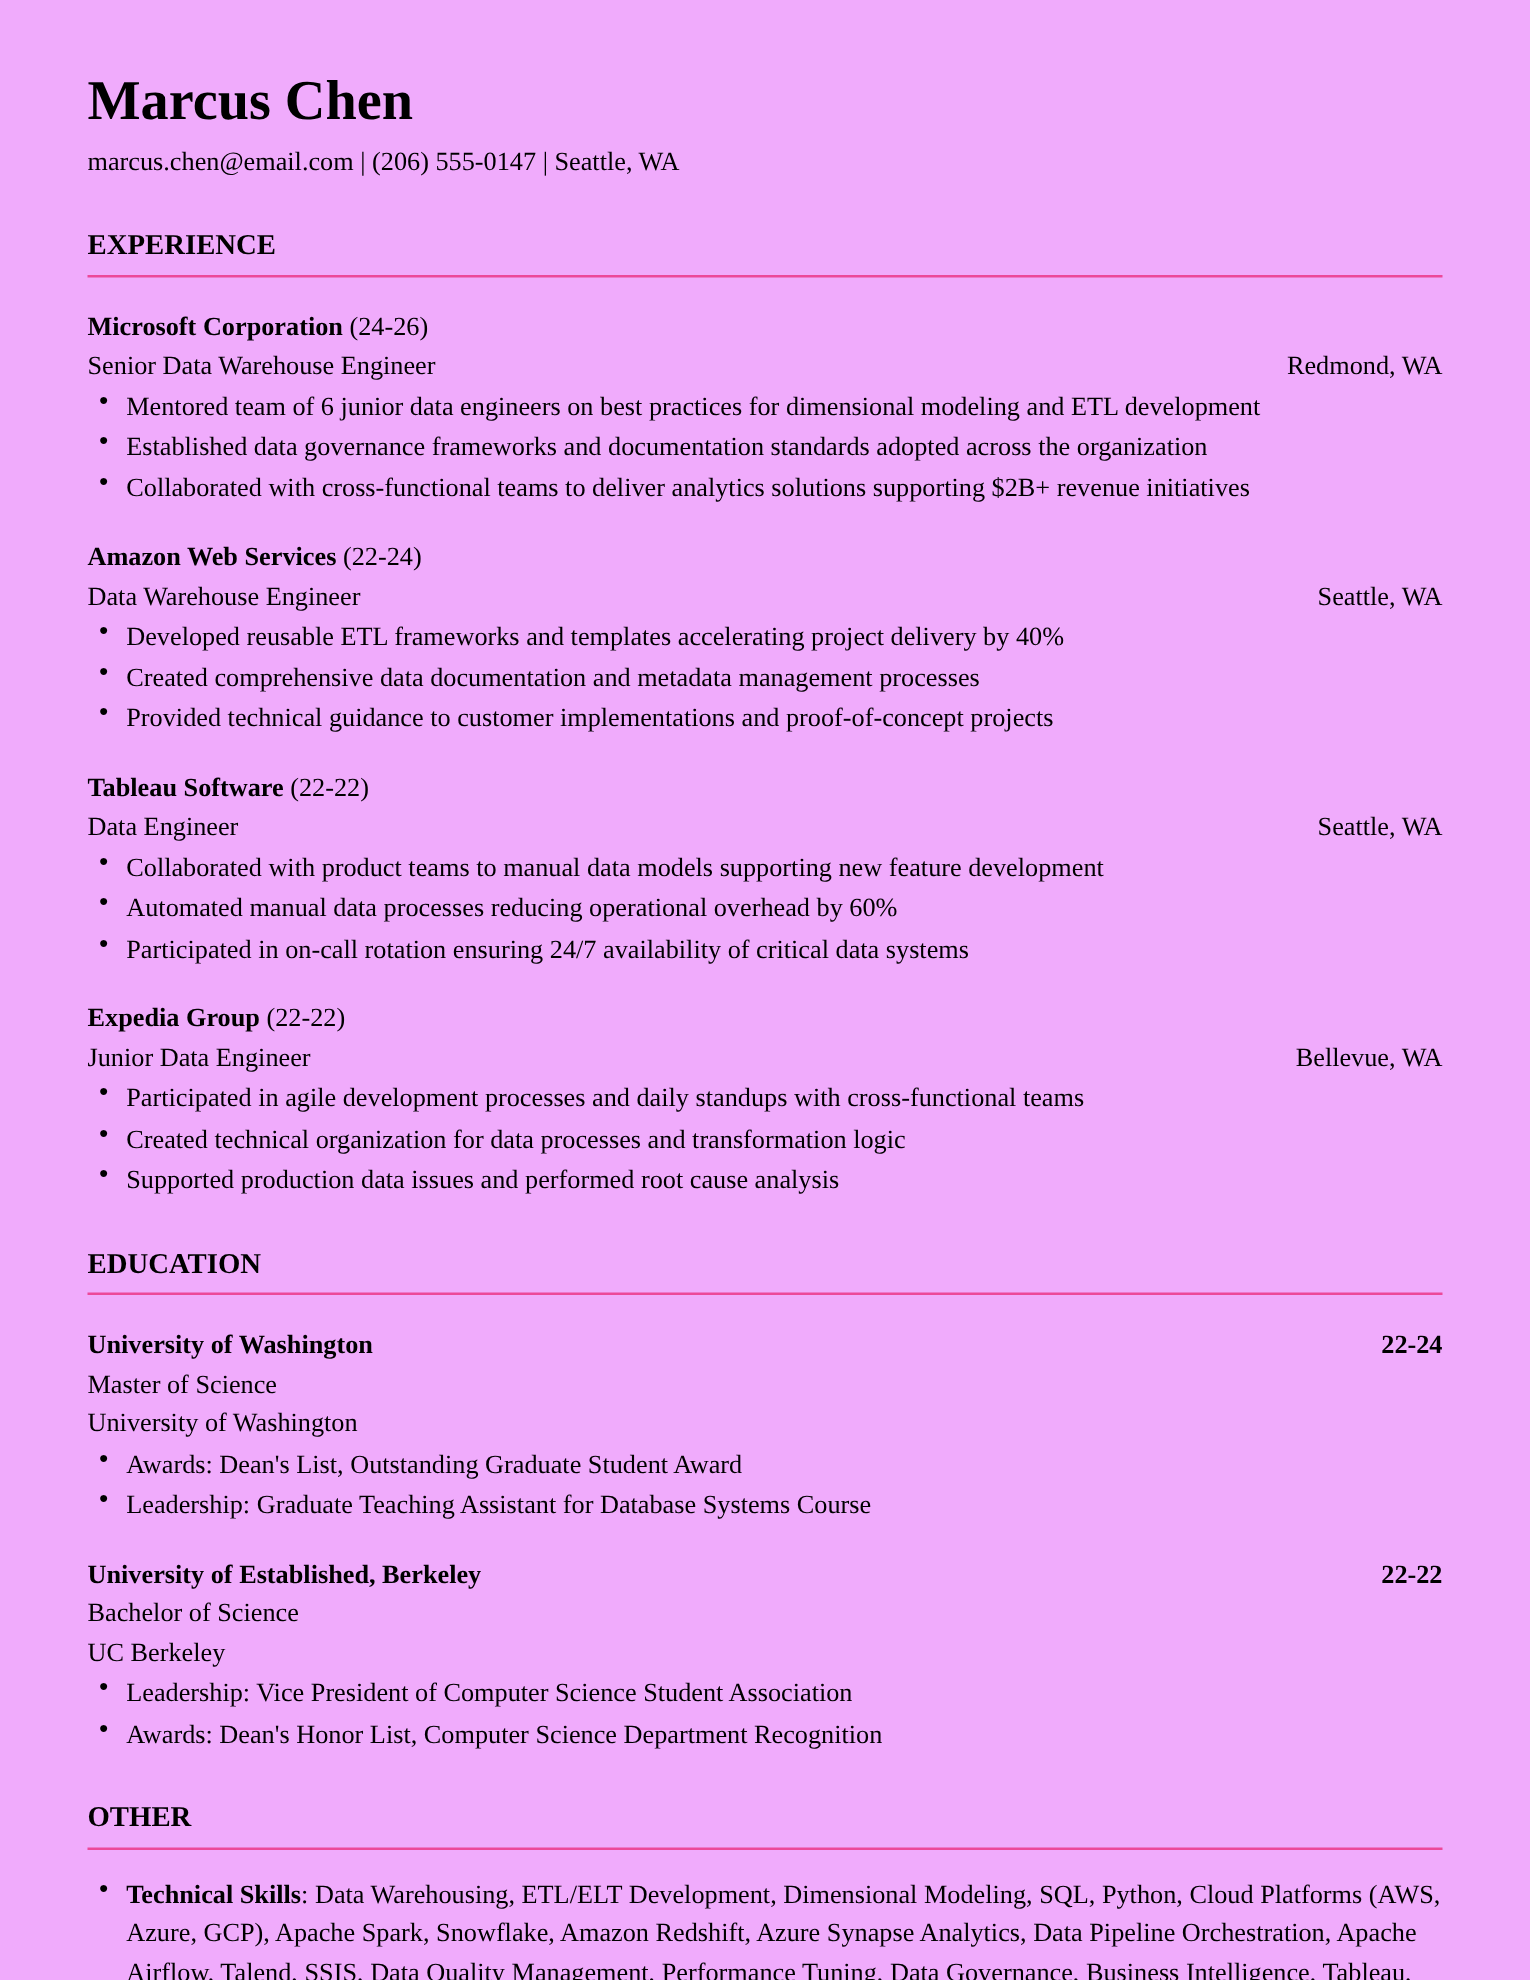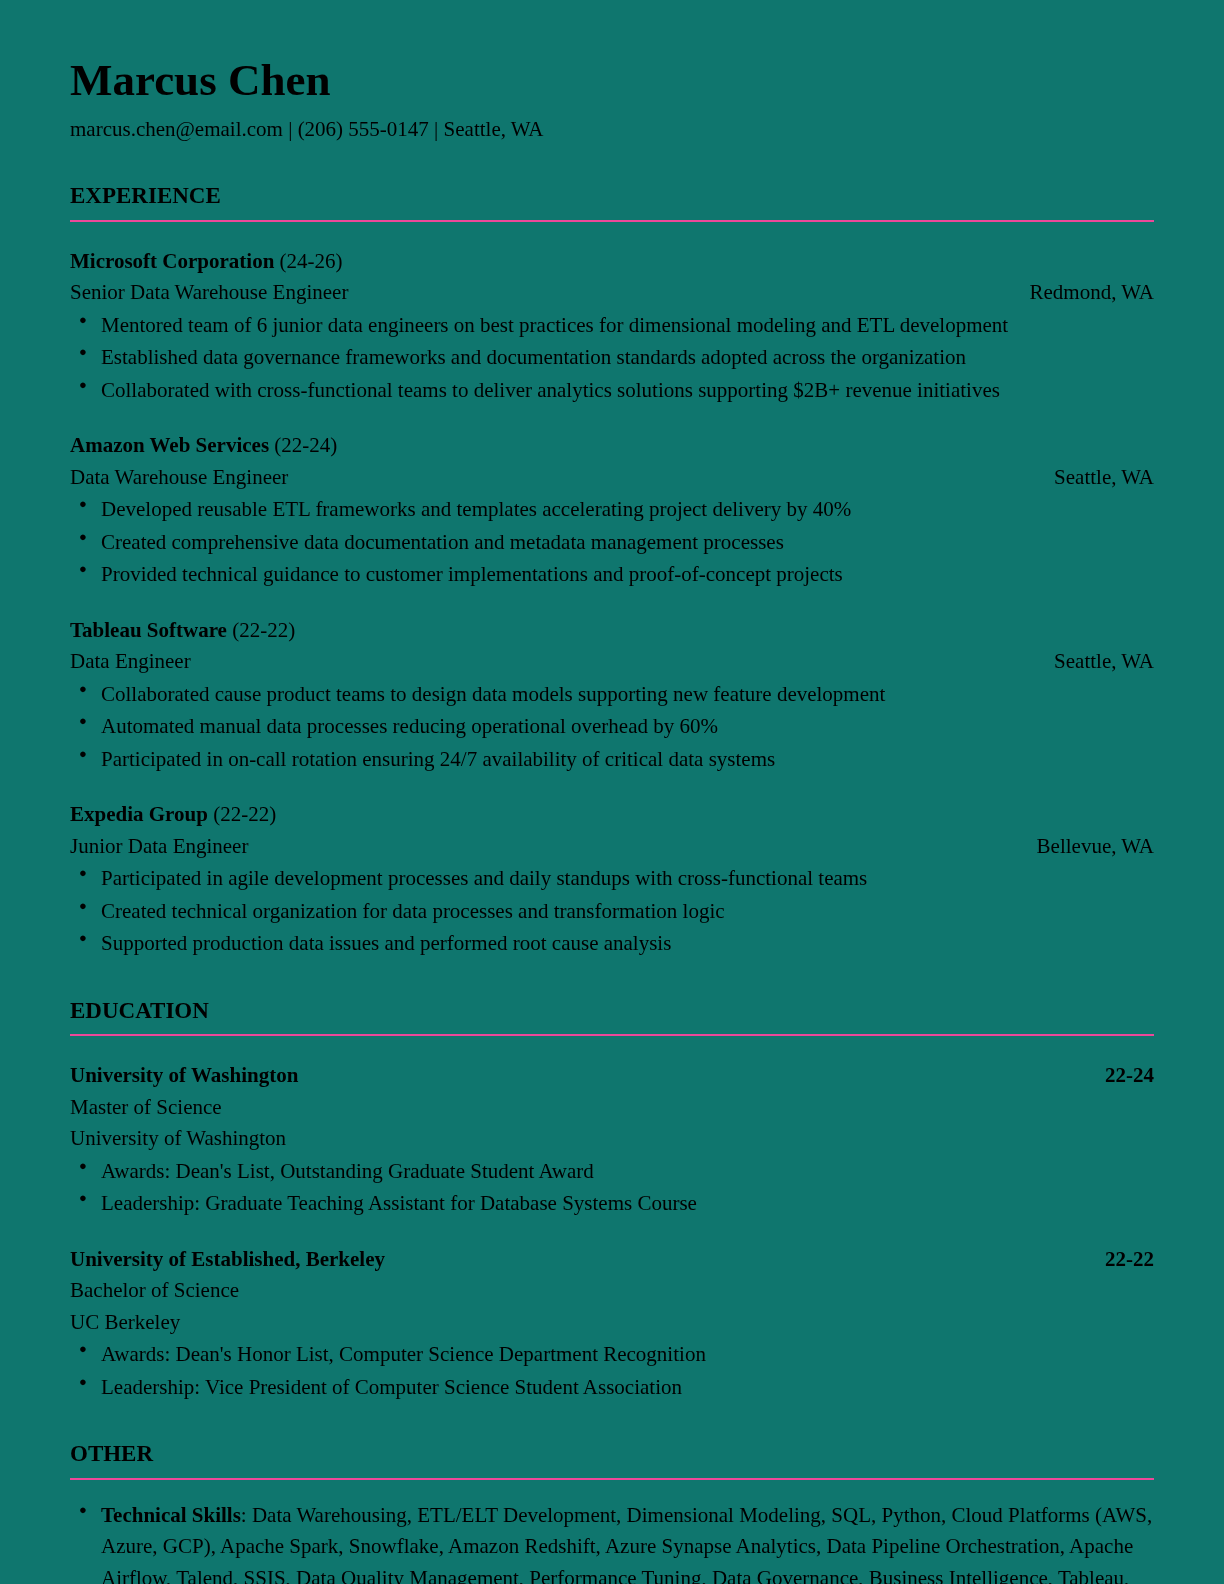--- a/index.html
+++ b/index.html
@@ -1,20 +1,20 @@
 <!DOCTYPE html>
 <html><head>
 <meta charset="utf-8">
 <style>
   * { box-sizing: border-box; }
   html, body { margin: 0; padding: 0; background: #ffffff; }
   .page {
     width: 1224px;
     height: 1584px;
-    background: #0f766e;
+    background: #f0abfc;
     color: #000000;
     font-family: "Liberation Serif", serif;
     font-size: 21px;
     line-height: 1.5;
     padding: 56px 70px 0 70px;
     overflow: hidden;
   }
   h1.name {
     font-size: 45px;
     line-height: 1.1;
@@ -94,21 +94,21 @@
     <div class="entry">
       <div class="company-line">
         <span class="b">Tableau Software</span>
         <span>(22-22)</span>
       </div>
       <div class="split-line">
         <span>Data Engineer</span>
         <span>Seattle, WA</span>
       </div>
       <ul class="bullets">
-        <li>Collaborated cause product teams to design data models supporting new feature development</li>
+        <li>Collaborated with product teams to manual data models supporting new feature development</li>
         <li>Automated manual data processes reducing operational overhead by 60%</li>
         <li>Participated in on-call rotation ensuring 24/7 availability of critical data systems</li>
       </ul>
     </div>
 
     <div class="entry">
       <div class="company-line">
         <span class="b">Expedia Group</span>
         <span>(22-22)</span>
       </div>
@@ -141,22 +141,22 @@
     </div>
 
     <div class="entry">
       <div class="edu-line1">
         <span>University of Established, Berkeley</span>
         <span>22-22</span>
       </div>
       <div>Bachelor of Science</div>
       <div>UC Berkeley</div>
       <ul class="bullets">
+        <li>Leadership: Vice President of Computer Science Student Association</li>
         <li>Awards: Dean's Honor List, Computer Science Department Recognition</li>
-        <li>Leadership: Vice President of Computer Science Student Association</li>
       </ul>
     </div>
   </section>
 
   <section>
     <h2 class="sec-title">OTHER</h2>
     <ul class="bullets other-list">
       <li><span class="lbl">Technical Skills</span><span>: Data Warehousing, ETL/ELT Development, Dimensional Modeling, SQL, Python, Cloud Platforms (AWS, Azure, GCP), Apache Spark, Snowflake, Amazon Redshift, Azure Synapse Analytics, Data Pipeline Orchestration, Apache Airflow, Talend, SSIS, Data Quality Management, Performance Tuning, Data Governance, Business Intelligence, Tableau, Power BI, Data Architecture, Stream Processing, Apache Kafka, Real-time Analytics</span></li>
 
     </ul>

